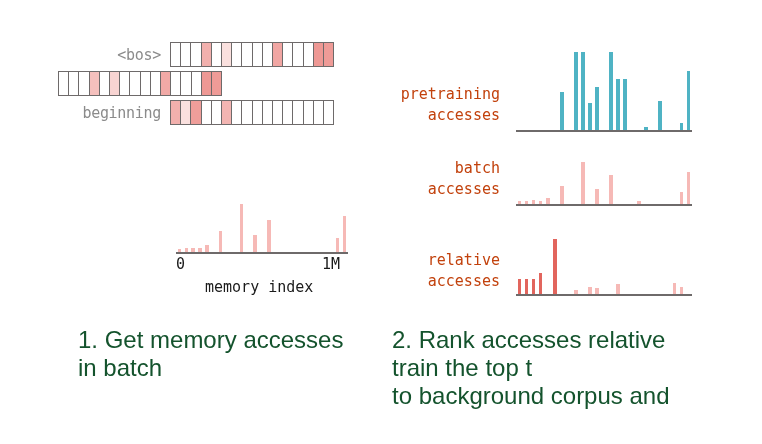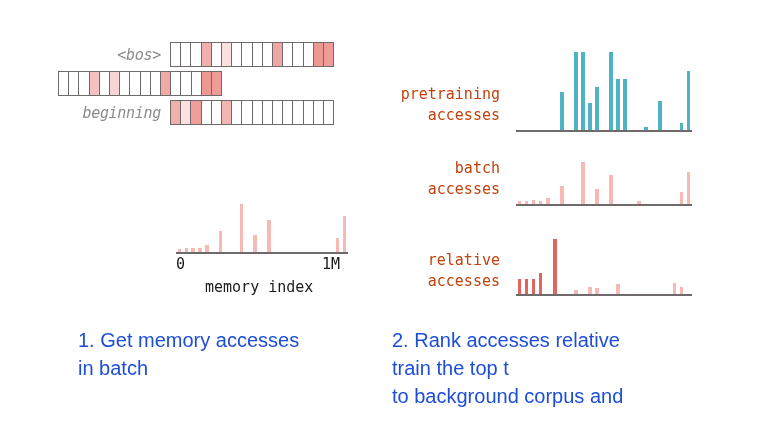--- a/index.html
+++ b/index.html
@@ -4,21 +4,21 @@
 <style>
   html,body{margin:0;padding:0;}
   body{
     width:762px;height:444px;background:#ffffff;
     font-family:"Liberation Sans",sans-serif;
     overflow:hidden;position:relative;
   }
   .stage{position:absolute;left:0;top:0;width:762px;height:444px;}
 
   
-  #token-grid{position:absolute;left:58px;top:42px;width:295px;font-style:italic;}
+  #token-grid{position:absolute;left:58px;top:42px;width:295px;}
   .grid-row{display:flex;align-items:center;height:25px;margin-bottom:4px;}
   .row-label{
     width:103px;text-align:right;padding-right:9px;
     font-family:"DejaVu Sans Mono","Liberation Mono",monospace;
     font-size:15px;color:#8b8b8b;letter-spacing:-0.3px;white-space:nowrap;
   }
   .cells{display:flex;height:25px;box-sizing:border-box;}
   .cell{
     width:11.4px;height:25px;box-sizing:border-box;
     border:1.2px solid #6e6a6a;margin-right:-1.2px;background:#ffffff;
@@ -45,21 +45,21 @@
   }
   .rlabel{
     position:absolute;text-align:right;
     font-family:"DejaVu Sans Mono","Liberation Mono",monospace;
     font-size:15px;color:#c2410c;line-height:21px;white-space:nowrap;
   }
 
   
   .caption{
     position:absolute;font-family:"Liberation Sans",sans-serif;
-    font-size:20px;color:#1d4ed8;line-height:28px;font-weight:400;
+    font-size:24px;color:#14532d;line-height:28px;font-weight:400;
   }
 </style>
 </head>
 <body>
 
 <div class="stage">
 
   <div id="token-grid">
       <div class="grid-row">
         <div class="row-label">&lt;bos&gt;</div>

